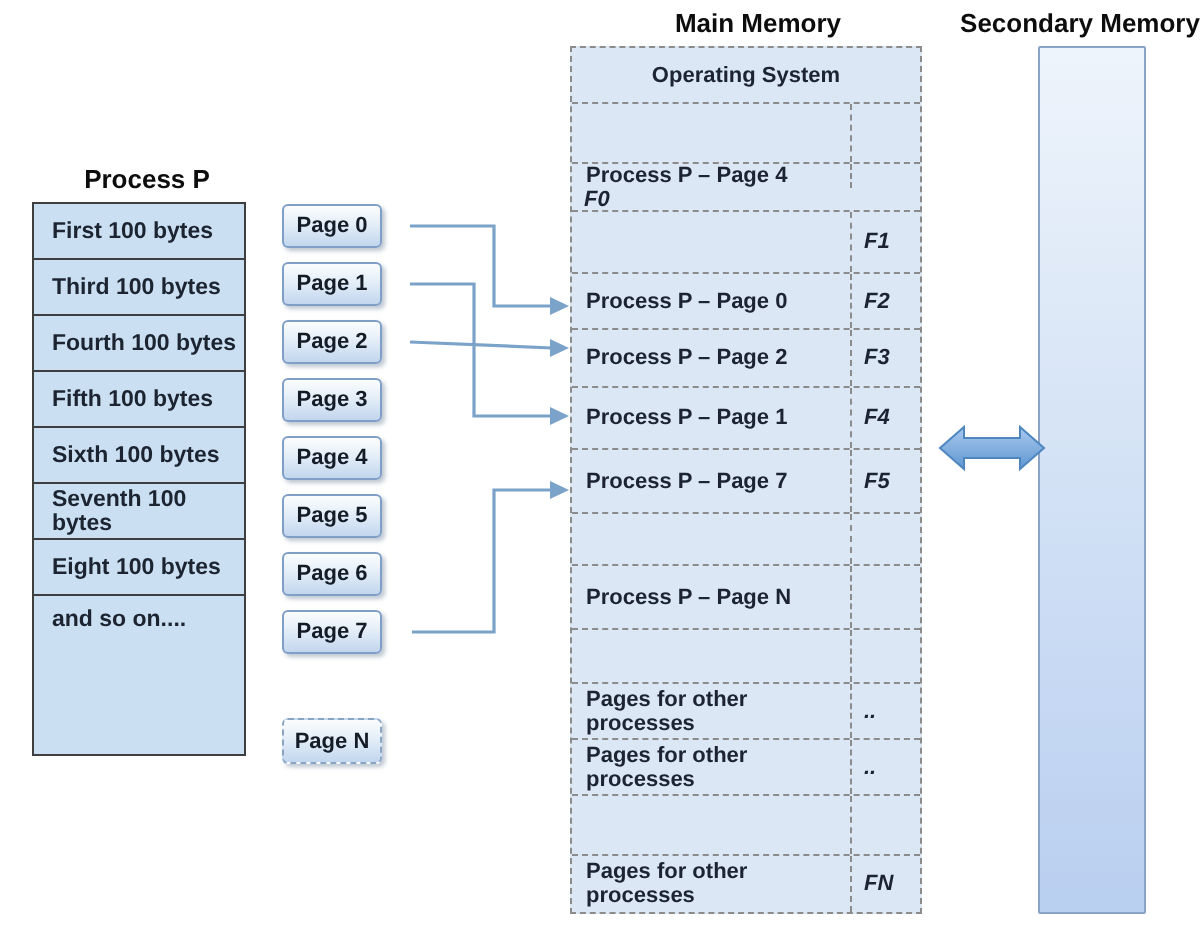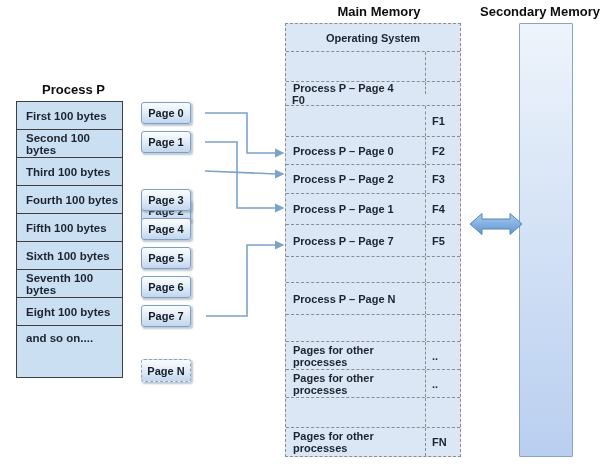--- a/index.html
+++ b/index.html
@@ -41,54 +41,53 @@
   }
   .mm-row{
     box-sizing:border-box;border-top:1px dashed #8c8c8c;display:flex;
     font-size:11px;font-weight:700;color:#1b2430;
   }
   .mm-row:first-child{border-top:none;}
   .mm-label{
     width:140px;box-sizing:border-box;border-right:1px dashed #8c8c8c;
     display:flex;align-items:center;padding-left:7px;
   }
-  .mm-frame{flex:1;display:flex;align-items:center;padding-left:6px;}
+  .mm-frame{flex:1;display:flex;align-items:center;padding-left:6px;font-style:italic;}
   .mm-row.span .mm-label{width:100%;border-right:none;justify-content:center;padding-left:0;}
   
   .secondary-memory{
     position:absolute;left:519px;top:23px;width:54px;height:434px;box-sizing:border-box;
     background:linear-gradient(180deg,#eef4fb 0%,#d8e5f6 40%,#b9cff0 100%);
     border:1px solid #8ba3c7;border-radius:1px;
   }
   .arrow-layer{position:absolute;left:0;top:0;pointer-events:none;}
 </style>
 </head>
 <body>
 
 <div class="canvas">
 
   <div class="title" style="left:285px;top:4px;width:188px;">Main Memory</div>
   <div class="title" style="left:16px;top:82px;width:115px;">Process P</div>
   <div class="title" style="left:480px;top:4px;width:120px;">Secondary Memory</div>
 
   <div class="process-table">
     <div class="process-row">First 100 bytes</div>
-    <div class="process-row">Second 100 bytes</div>
     <div class="process-row">Third 100 bytes</div>
     <div class="process-row">Fourth 100 bytes</div>
     <div class="process-row">Fifth 100 bytes</div>
     <div class="process-row">Sixth 100 bytes</div>
     <div class="process-row">Seventh 100 bytes</div>
     <div class="process-row">Eight 100 bytes</div>
     <div class="process-row">and so on....</div>
   </div>
 
   <div class="page-box" style="top:102px;">Page 0</div>
   <div class="page-box" style="top:131px;">Page 1</div>
-  <div class="page-box" style="top:160px;margin-top:40px;">Page 2</div>
+  <div class="page-box" style="top:160px;">Page 2</div>
   <div class="page-box" style="top:189px;">Page 3</div>
   <div class="page-box" style="top:218px;">Page 4</div>
   <div class="page-box" style="top:247px;">Page 5</div>
   <div class="page-box" style="top:276px;">Page 6</div>
   <div class="page-box" style="top:305px;">Page 7</div>
   <div class="page-box dashed" style="top:359px;">Page N</div>
 
   <div class="main-memory">
     <div class="mm-row span" style="height:27px;">
       <div class="mm-label">Operating System</div>

